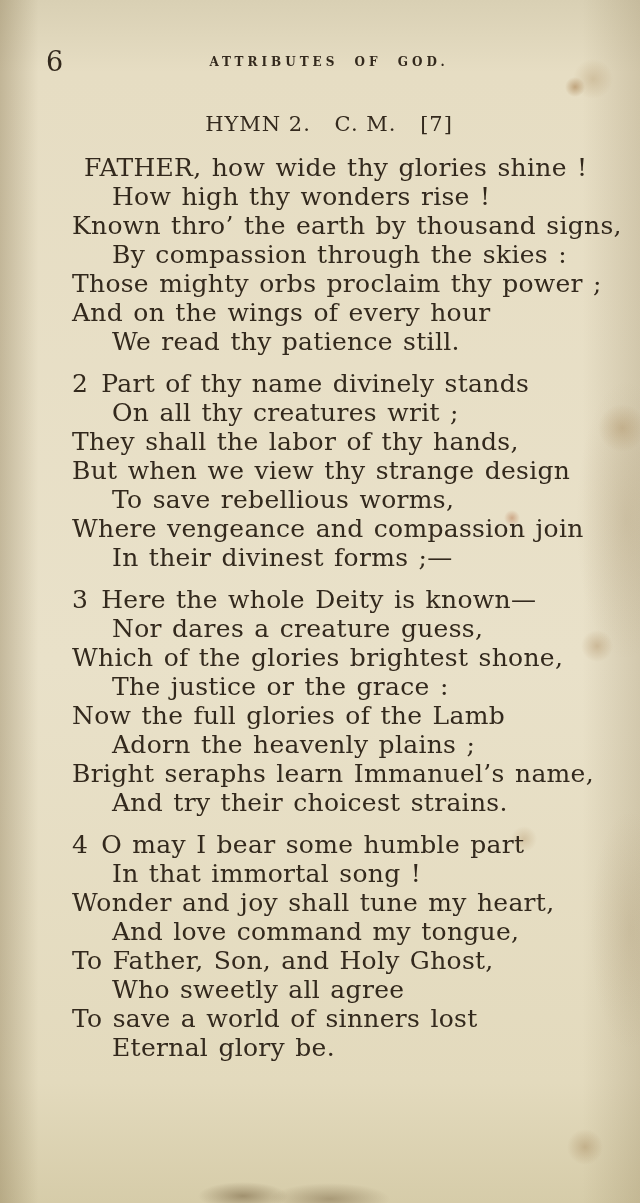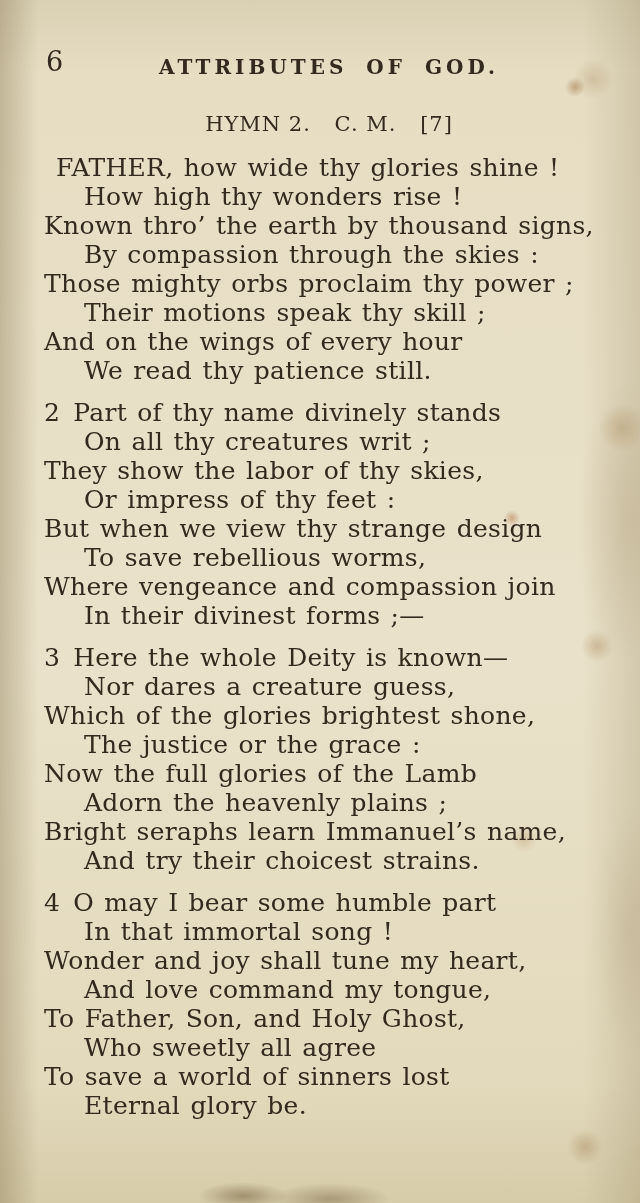--- a/index.html
+++ b/index.html
@@ -40,41 +40,42 @@
   }
   .page-number {
     position: absolute;
     left: 2px;
     top: -2px;
     font-size: 27px;
   }
   .running-header {
     display: block;
     text-align: center;
-    font-size: 20px;
+    font-size: 12px;
     font-weight: 700;
     letter-spacing: 4px;
     word-spacing: 8px;
     padding-top: 7px;
   }
   .hymn-heading {
     text-align: center;
     margin-top: 36px;
     font-size: 21px;
     letter-spacing: 1px;
   }
   .hymn-heading .gap {
     margin-left: 16px;
   }
   .hymn-body {
     margin-top: 17px;
     font-size: 25px;
   }
   .stanza {
     margin-bottom: 13px;
+    margin-left: 28px;
   }
   .line {
     line-height: 29px;
     letter-spacing: 0.3px;
     word-spacing: 2px;
     white-space: nowrap;
   }
   .line.indent {
     padding-left: 40px;
   }
@@ -101,29 +102,27 @@
     <span class="gap">[7]</span>
   </div>
 
   <div class="hymn-body">
       <div class="stanza">
         <div class="line">FATHER, how wide thy glories shine !</div>
         <div class="line indent">How high thy wonders rise !</div>
         <div class="line">Known thro’ the earth by thousand signs,</div>
         <div class="line indent">By compassion through the skies :</div>
         <div class="line">Those mighty orbs proclaim thy power ;</div>
-        <div class="line indent">Their motions speak thy skill ;</div>
         <div class="line">And on the wings of every hour</div>
         <div class="line indent">We read thy patience still.</div>
       </div>
       <div class="stanza">
         <div class="line"><span class="stanza-num">2</span><span>Part of thy name divinely stands</span></div>
         <div class="line indent">On all thy creatures writ ;</div>
-        <div class="line">They show the labor of thy skies,</div>
-        <div class="line indent">Or impress of thy feet :</div>
+        <div class="line">They shall the labor of thy hands,</div>
         <div class="line">But when we view thy strange design</div>
         <div class="line indent">To save rebellious worms,</div>
         <div class="line">Where vengeance and compassion join</div>
         <div class="line indent">In their divinest forms ;—</div>
       </div>
       <div class="stanza">
         <div class="line"><span class="stanza-num">3</span><span>Here the whole Deity is known—</span></div>
         <div class="line indent">Nor dares a creature guess,</div>
         <div class="line">Which of the glories brightest shone,</div>
         <div class="line indent">The justice or the grace :</div>

